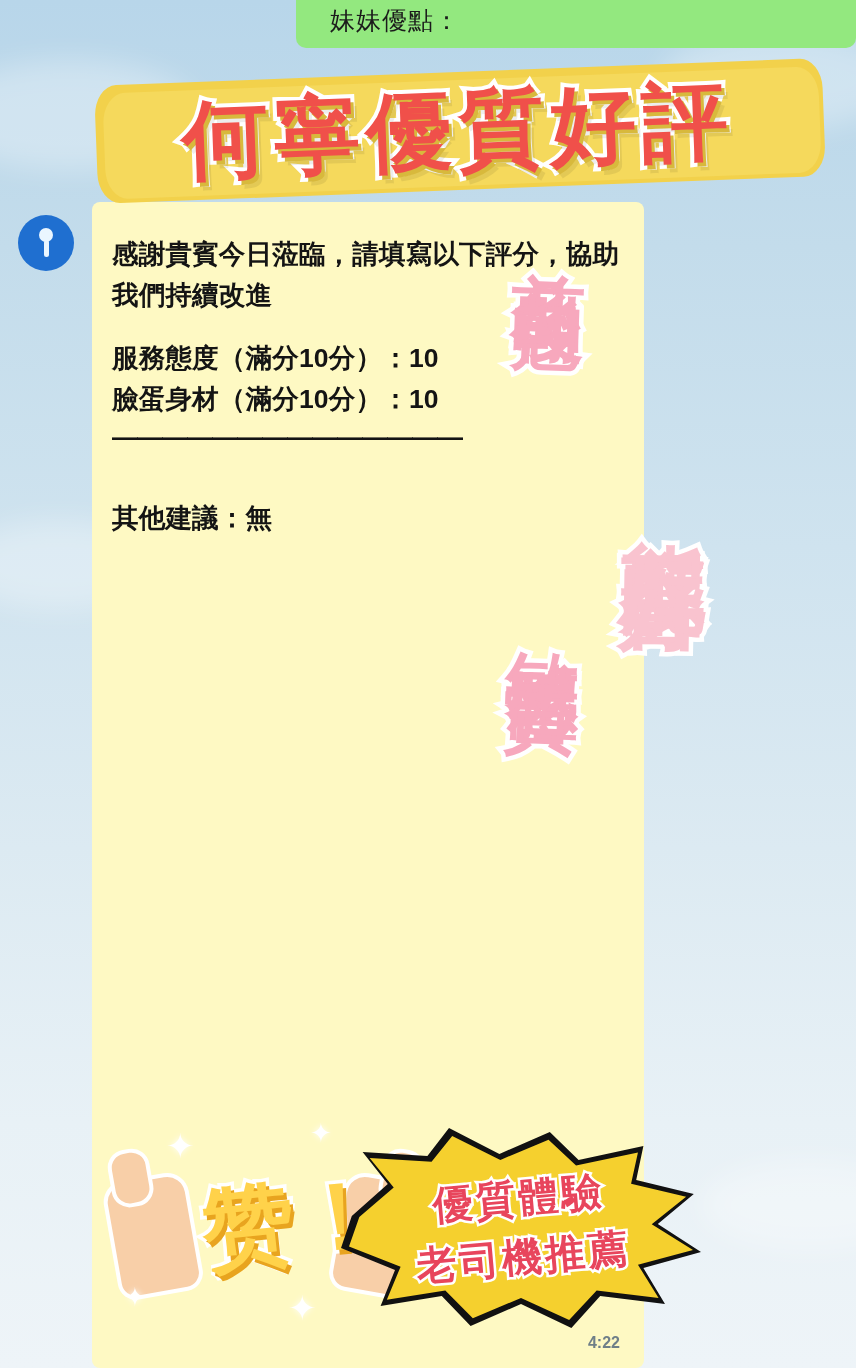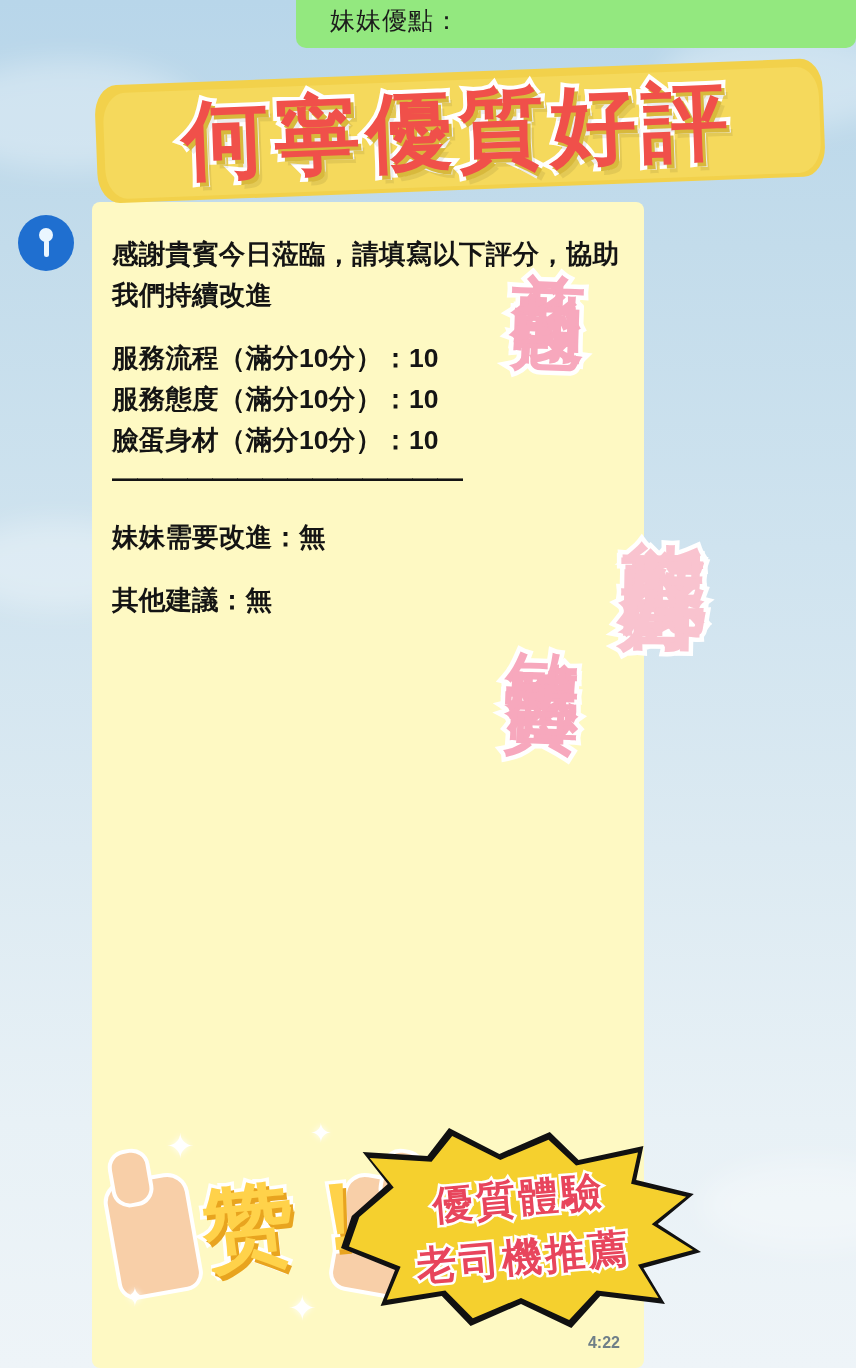--- a/index.html
+++ b/index.html
@@ -300,26 +300,24 @@
     <span>妹妹優點：</span>
   </div>
 
   <div class="avatar">
     <span class="inner"></span>
   </div>
 
   <div class="white-bubble">
     <div class="msg-text">感謝貴賓今日蒞臨，請填寫以下評分，協助我們持續改進</div>
     <div class="gap"></div>
-    <div class="msg-text">服務流程（滿分10分）：10</div>
     <div class="msg-text">服務態度（滿分10分）：10</div>
     <div class="msg-text">臉蛋身材（滿分10分）：10</div>
     <div class="divider-line">——————————————</div>
     <div class="gap"></div>
-    <div class="msg-text">妹妹需要改進：無</div>
     <div class="gap"></div>
     <div class="msg-text">其他建議：無</div>
     <div class="timestamp">4:22</div>
   </div>
 
   <div class="headline">
     <div class="plate"></div>
     <div class="plate b2"></div>
     <div class="txt">何寧優質好評</div>
   </div>

